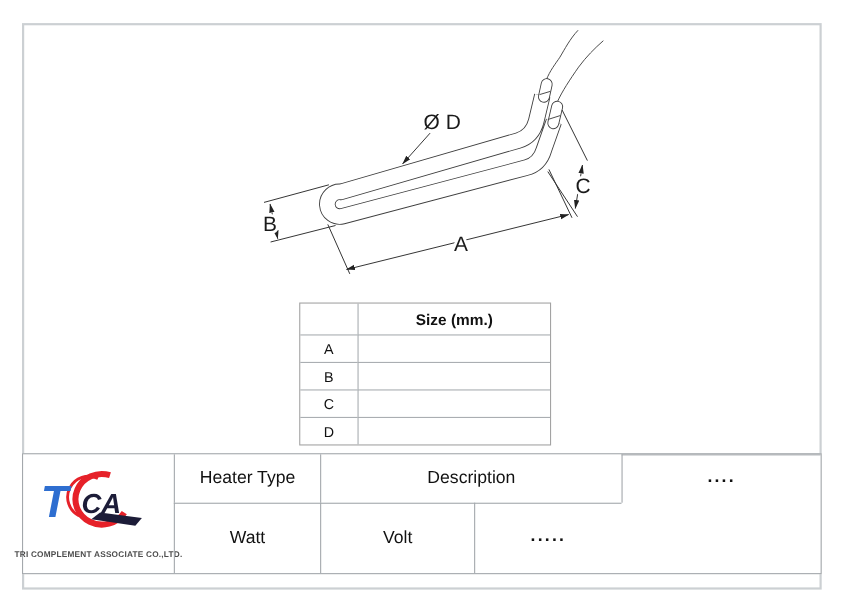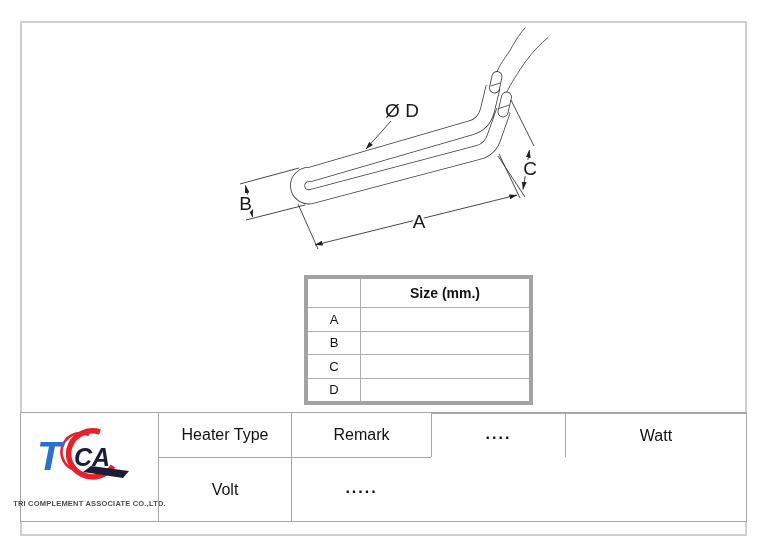--- a/index.html
+++ b/index.html
@@ -19,23 +19,23 @@
   .tube-outer { fill:none; stroke:#3f3f3f; stroke-width:15; stroke-linejoin:round; }
   .tube-inner { fill:none; stroke:#ffffff; stroke-width:13.4; stroke-linejoin:round; }
   .term-outer { fill:none; stroke:#3f3f3f; stroke-width:10.8; stroke-linecap:round; }
   .term-inner { fill:none; stroke:#ffffff; stroke-width:9.2;  stroke-linecap:round; }
   .dimtext {
     font-family:"Liberation Sans", sans-serif; font-size:19px; fill:#1a1a1a;
     paint-order:stroke; stroke:#ffffff; stroke-width:5px; text-anchor:middle;
   }
   
   .size-table {
-    position:absolute; left:304px; top:275px; width:229px; height:130px;
+    position:absolute; left:272px; top:275px; width:229px; height:130px;
     display:grid; grid-template-columns:52px 1fr; grid-template-rows:28px repeat(4,1fr);
-    border:4px solid #a3a3a3; box-sizing:border-box; background:#fff;
+    border:1px solid #a3a3a3; box-sizing:border-box; background:#fff;
   }
   .st-cell { display:flex; align-items:center; justify-content:center; font-size:13px; }
   .st-cell.vline { border-left:1px solid #aaaeb2; }
   .st-cell.hline { border-top:1px solid #aaaeb2; }
   .st-header { font-weight:bold; font-size:14px; }
   
   .title-block {
     position:absolute; left:20px; top:412px; width:727px; height:110px;
     display:grid; grid-template-columns:137px 133px 140px 134px 1fr; grid-template-rows:44px 1fr;
     border:1px solid #a4a8ac; box-sizing:border-box; background:#fff;
@@ -119,21 +119,21 @@
       <path d="M66,5 A24,23 0 1 0 79,39" fill="none" stroke="#e62129" stroke-width="5.5"></path>
       <path d="M55,8 A19,19 0 0 0 38,42" fill="none" stroke="#e62129" stroke-width="2.6"></path>
       <text x="3" y="43" font-size="41" font-weight="bold" font-style="italic" fill="#2e6ed0">T</text>
       <text x="40" y="39" font-size="25" font-weight="bold" font-style="italic" fill="#1c1c38">CA</text>
       <path d="M57,39 L95,44 L89,51 L49,45 Z" fill="#1c1c38"></path>
     </svg>
     <div class="logo-company">TRI COMPLEMENT ASSOCIATE CO.,LTD.</div>
   </div>
 
   <div class="tb-cell vline">Heater Type</div>
-  <div class="tb-cell vline">Remark</div>
+  <div class="tb-cell vline tb-desc">Description</div>
 
   <div class="tb-cell vline hline">
     <span class="dots">....</span>
   </div>
   <div class="tb-cell vline hline">Watt</div>
   <div class="tb-cell vline hline">Volt</div>
   <div class="tb-cell vline hline">
     <span class="dots">.....</span>
   </div>
 </div>

